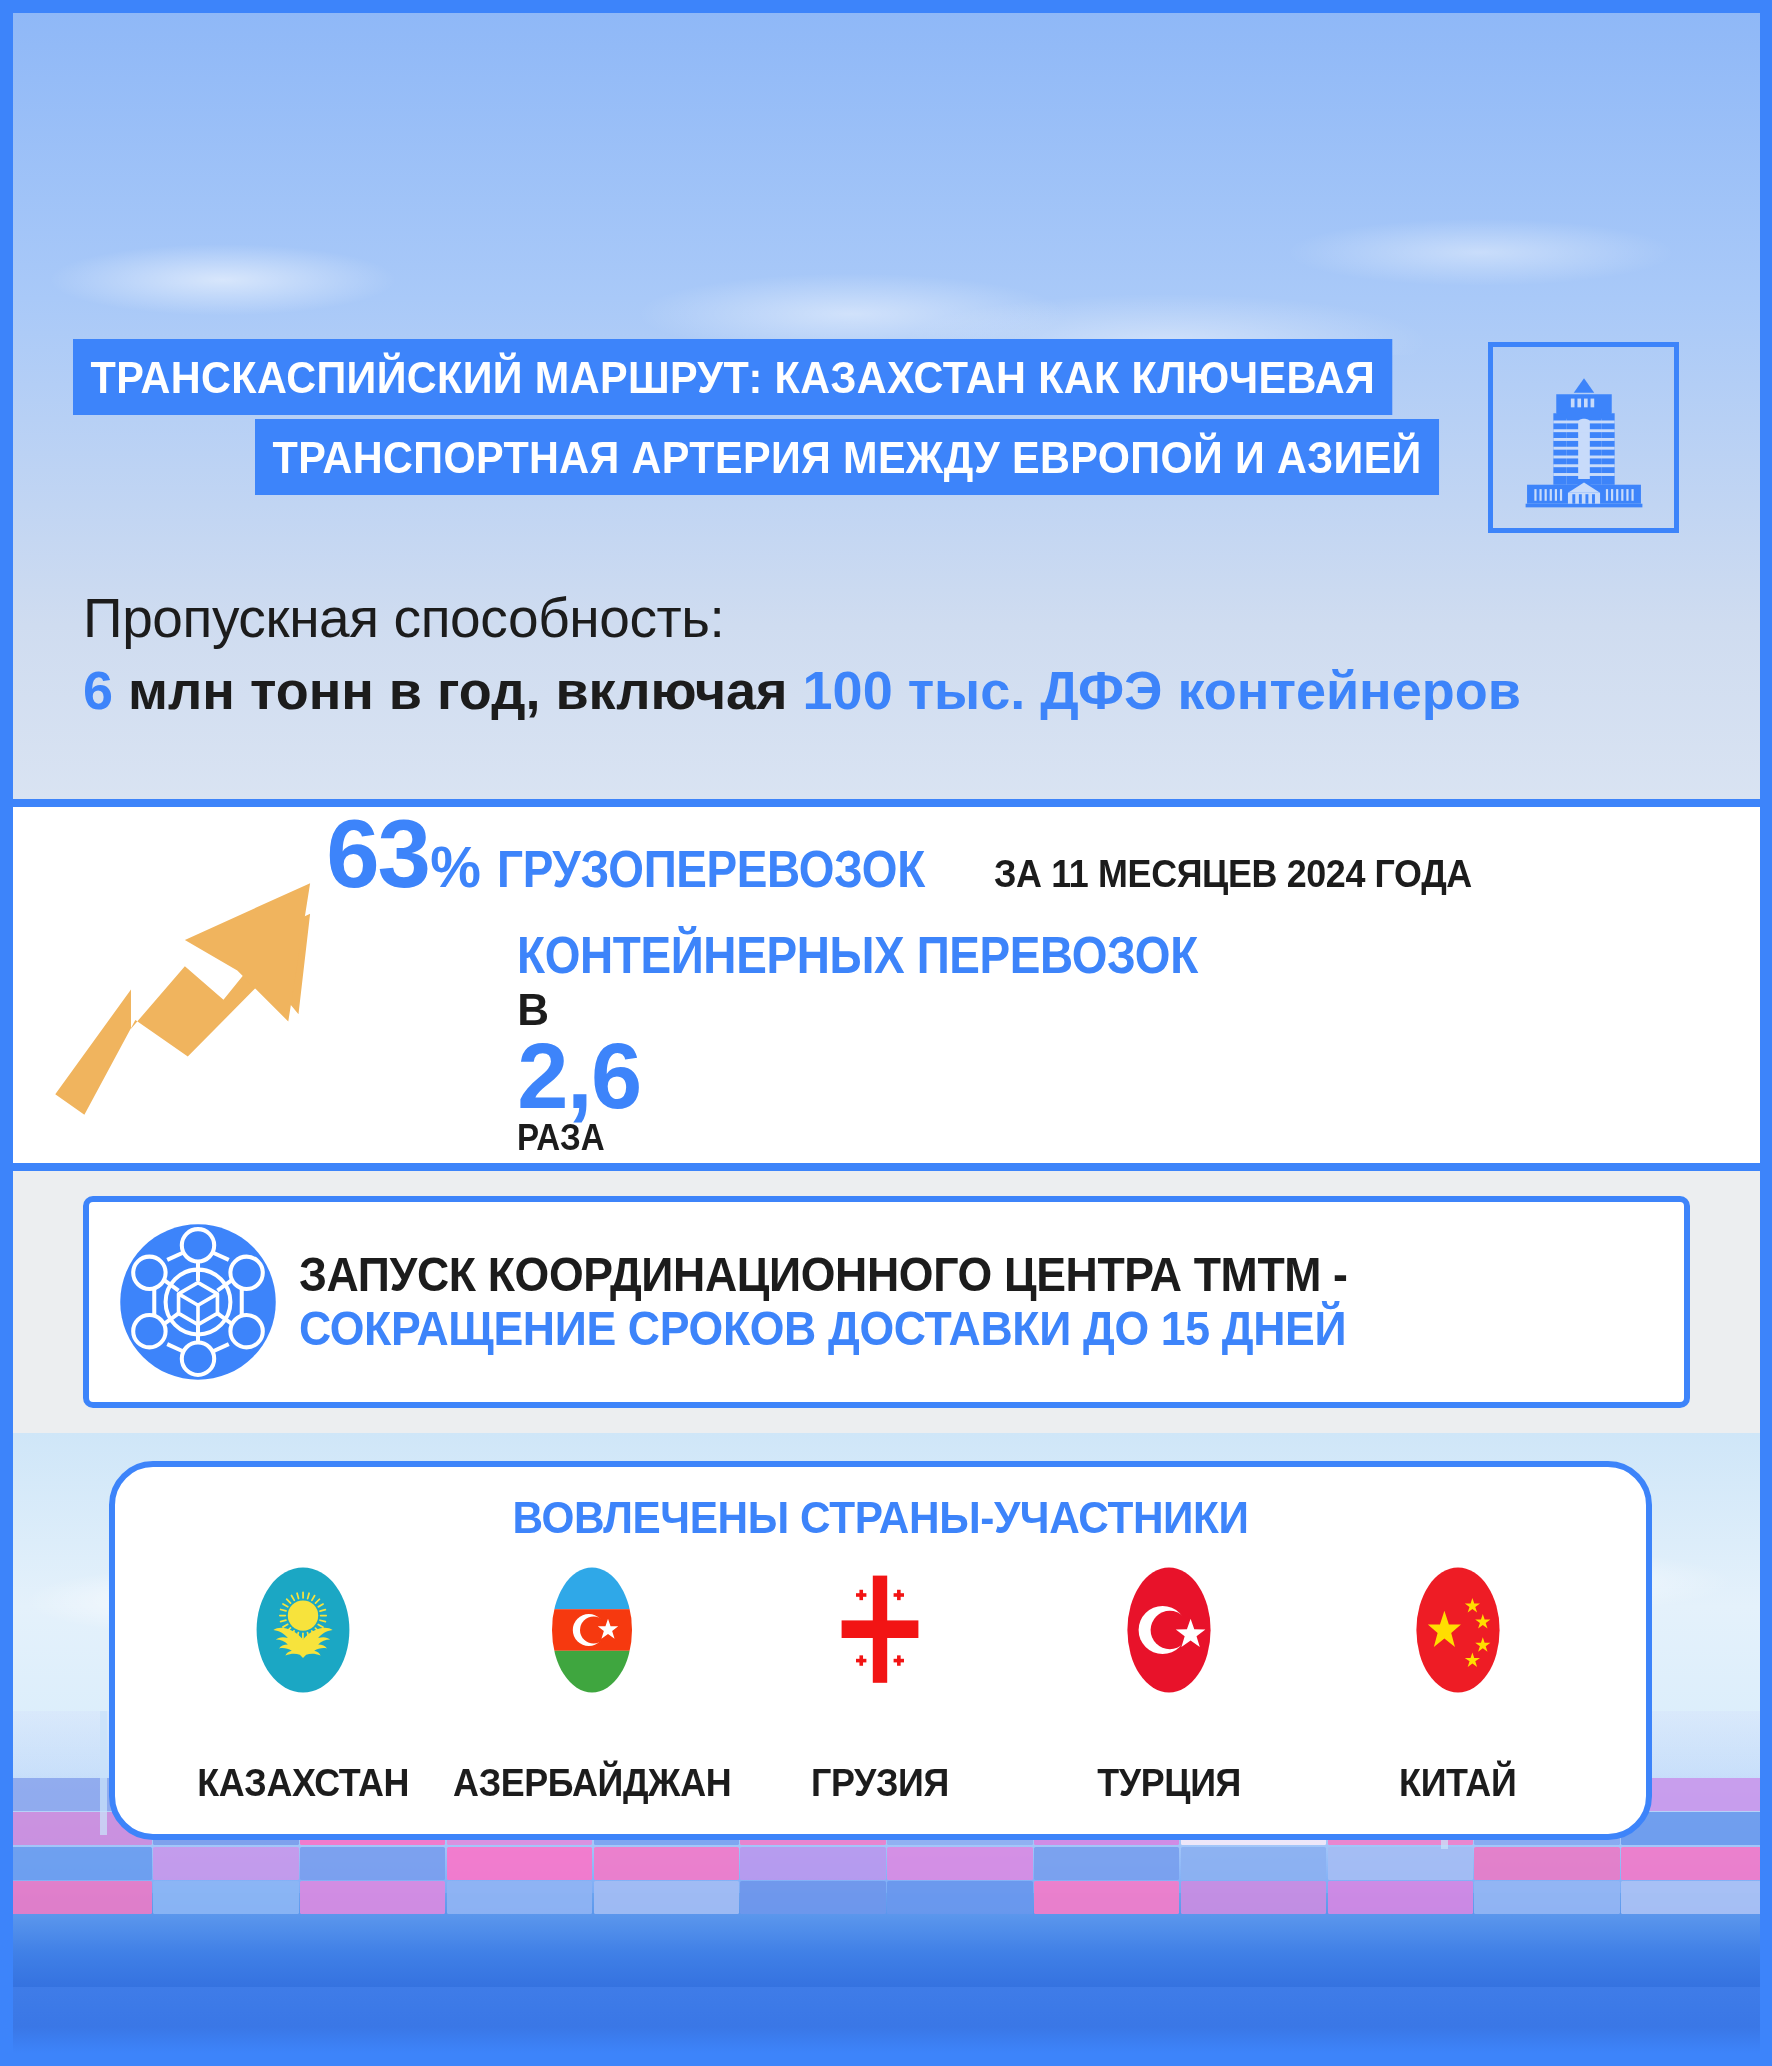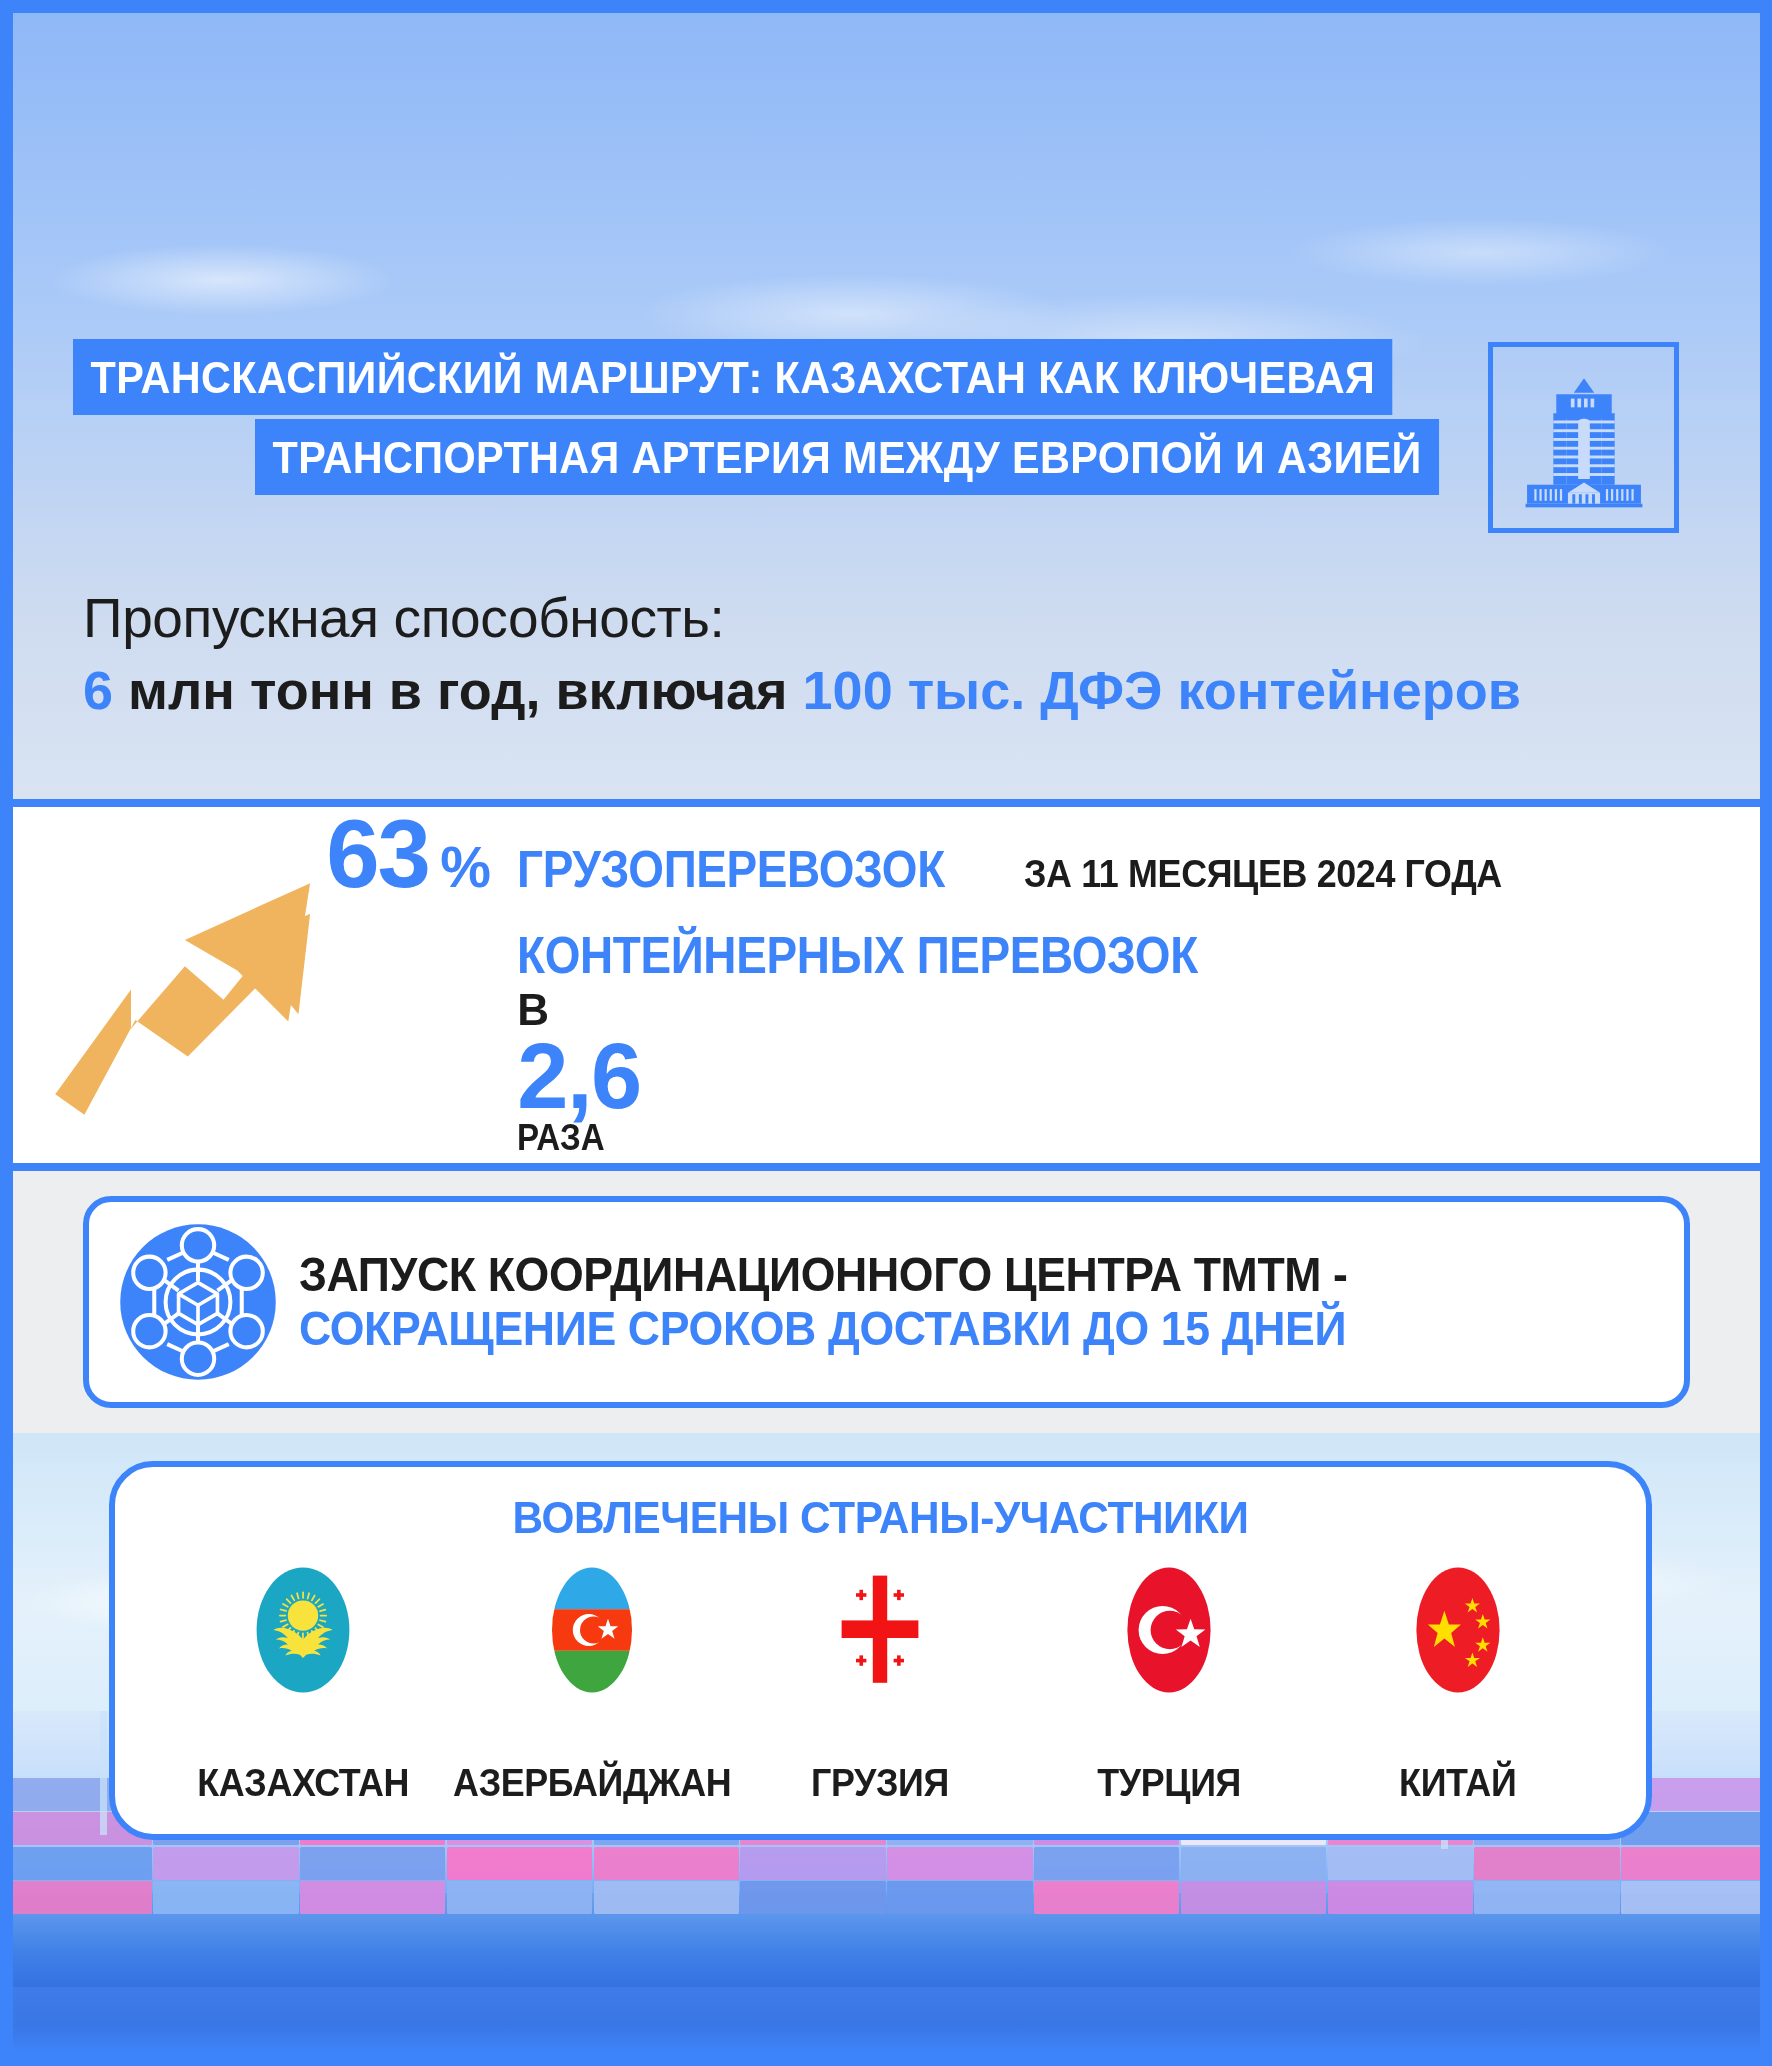--- a/index.html
+++ b/index.html
@@ -96,21 +96,21 @@
     height:372px;
     box-sizing:border-box;
     display:flex;align-items:center;
     overflow:hidden;
   }
   .arrow-ico{
     flex:0 0 auto;width:277px;height:284px;margin-left:29px;margin-top:-10.2px;
   }
   .stat-lines{flex:1 1 auto;padding-left:7.3px;padding-right:29px;}
   .stat-row{display:flex;align-items:baseline;white-space:nowrap;}
-  .stat-row.r1{margin-bottom:26px;gap:10px;}
+  .stat-row.r1{margin-bottom:26px;}
   .stat-row.r2{justify-content:flex-start;padding-left:169px;flex-direction:column;}
   .big-num{
     font-size:96px;font-weight:700;color:#3d84fa;line-height:.9;
     letter-spacing:-2.2px;
   }
   .pct{font-size:57px;font-weight:700;color:#3d84fa;margin-left:1.5px;}
   .blue-cap{
     font-size:51px;font-weight:700;color:#3d84fa;letter-spacing:-0.4px;
     transform:scaleX(.9);transform-origin:left bottom;display:inline-block;
   }
@@ -134,21 +134,21 @@
     flex:0 0 auto;
     background:#eceef0;
     height:262px;box-sizing:border-box;
     padding:25px 70px 25px 70px;
     display:flex;align-items:center;
   }
   .tmtm-card{
     width:100%;height:100%;
     background:#ffffff;
     border:6.6px solid #3d84fa;
-    border-radius:28px;
+    border-radius:10px;
     box-sizing:border-box;
     display:flex;align-items:center;
     padding:0 25px;
     overflow:hidden;
   }
   .net-ico{flex:0 0 auto;width:162px;height:162px;margin-left:2.9px;}
   .tmtm-text{flex:1 1 auto;padding-left:20.4px;}
   .tmtm-l1{
     font-size:48px;font-weight:700;color:#1c1c1c;line-height:1.04;letter-spacing:-0.4px;
     transform:scaleX(.93);transform-origin:left center;display:block;white-space:nowrap;

